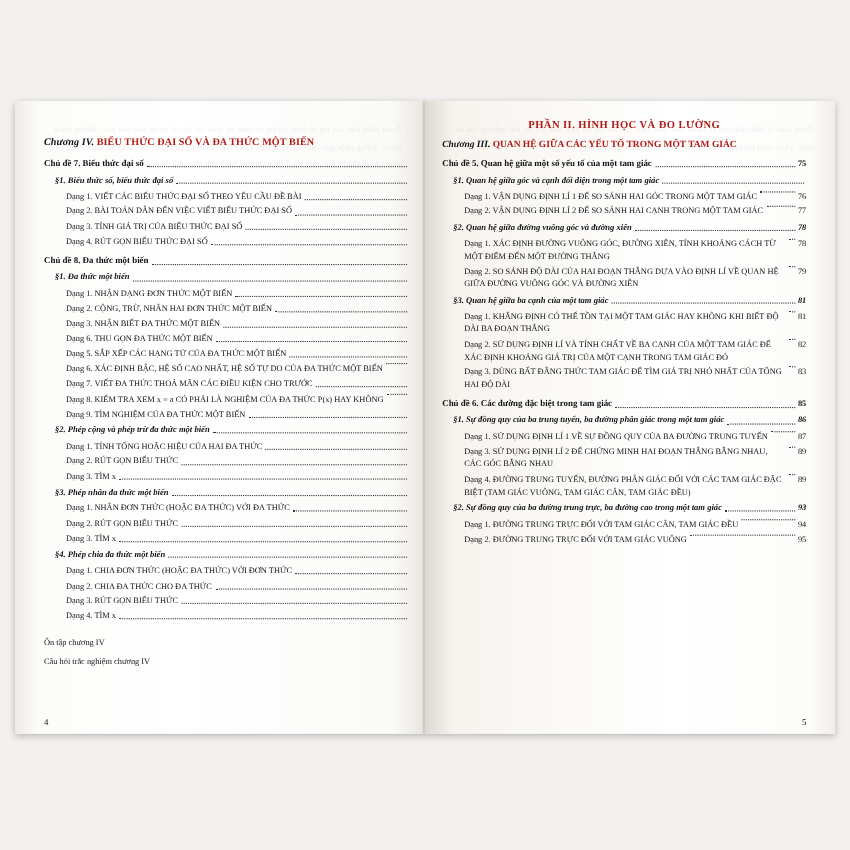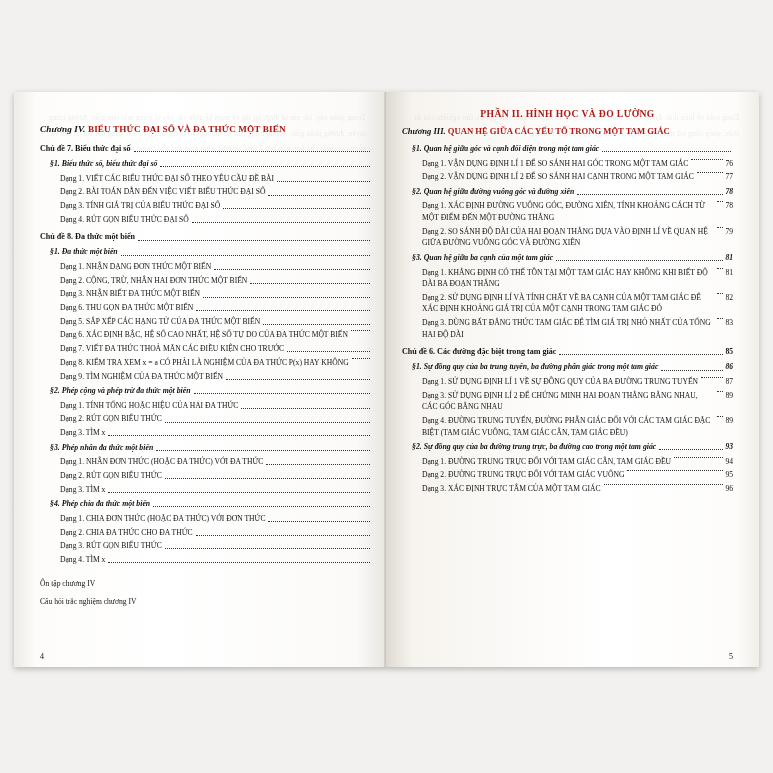--- a/index.html
+++ b/index.html
@@ -292,20 +292,25 @@
   <div class="page right">
     <div class="ghost">
       Dạng toán về biểu thức đại số và đa thức một biến, các bài tập rút gọn, tính giá trị, tìm nghiệm của đa thức, phép cộng trừ nhân chia đa thức một biến và ôn tập chương.
     </div>
     <p class="banner">PHẦN II. HÌNH HỌC VÀ ĐO LƯỜNG</p>
     <p class="chapline2">
       <span class="it">Chương III.</span>
       <span>QUAN HỆ GIỮA CÁC YẾU TỐ TRONG MỘT TAM GIÁC</span>
     </p>
     <ul>
+      <li class="lvl0">
+          <span class="txt">Chủ đề 5. Quan hệ giữa một số yếu tố của một tam giác</span>
+          <span class="dots"></span>
+          <span class="pg">75</span>
+        </li>
       <li class="lvl1">
           <span class="txt">§1. Quan hệ giữa góc và cạnh đối diện trong một tam giác</span>
           <span class="dots"></span>
           <span class="pg"></span>
         </li>
       <li class="lvl2w">
           <span class="inner">
             <span class="txt">Dạng 1. VẬN DỤNG ĐỊNH LÍ 1 ĐỂ SO SÁNH HAI GÓC TRONG MỘT TAM GIÁC</span>
             <span class="dots"></span>
             <span class="pg">76</span>
@@ -405,26 +410,19 @@
             <span class="txt">Dạng 1. ĐƯỜNG TRUNG TRỰC ĐỐI VỚI TAM GIÁC CÂN, TAM GIÁC ĐỀU</span>
             <span class="dots"></span>
             <span class="pg">94</span>
           </span>
         </li>
       <li class="lvl2w">
           <span class="inner">
             <span class="txt">Dạng 2. ĐƯỜNG TRUNG TRỰC ĐỐI VỚI TAM GIÁC VUÔNG</span>
             <span class="dots"></span>
             <span class="pg">95</span>
-          </span>
-        </li>
-      <li class="lvl2w">
-          <span class="inner">
-            <span class="txt">Dạng 3. XÁC ĐỊNH TRỰC TÂM CỦA MỘT TAM GIÁC</span>
-            <span class="dots"></span>
-            <span class="pg">96</span>
           </span>
         </li>
     </ul>
     <div class="folio r">5</div>
   </div>
 
 </div>
 
 </body></html>

